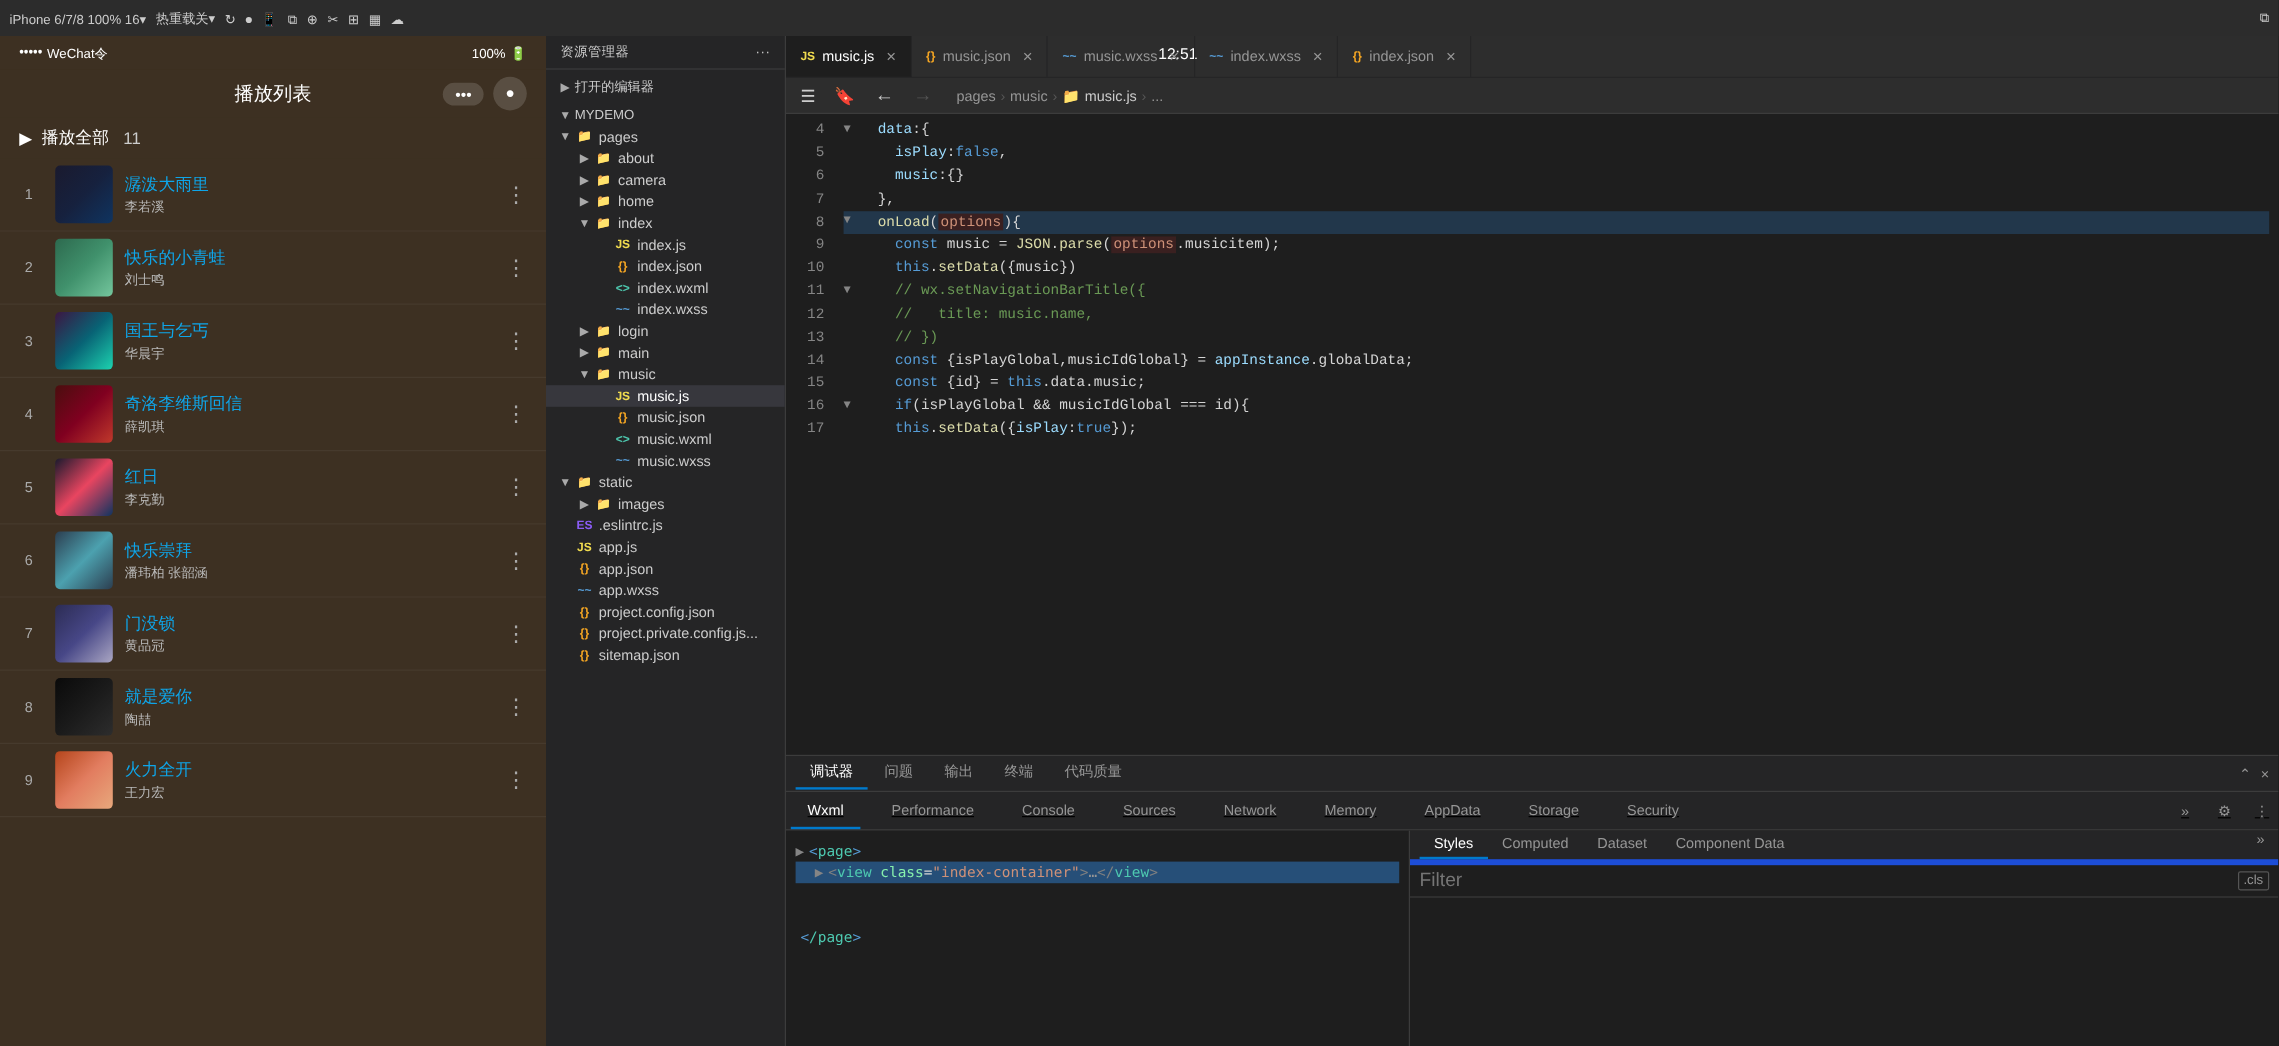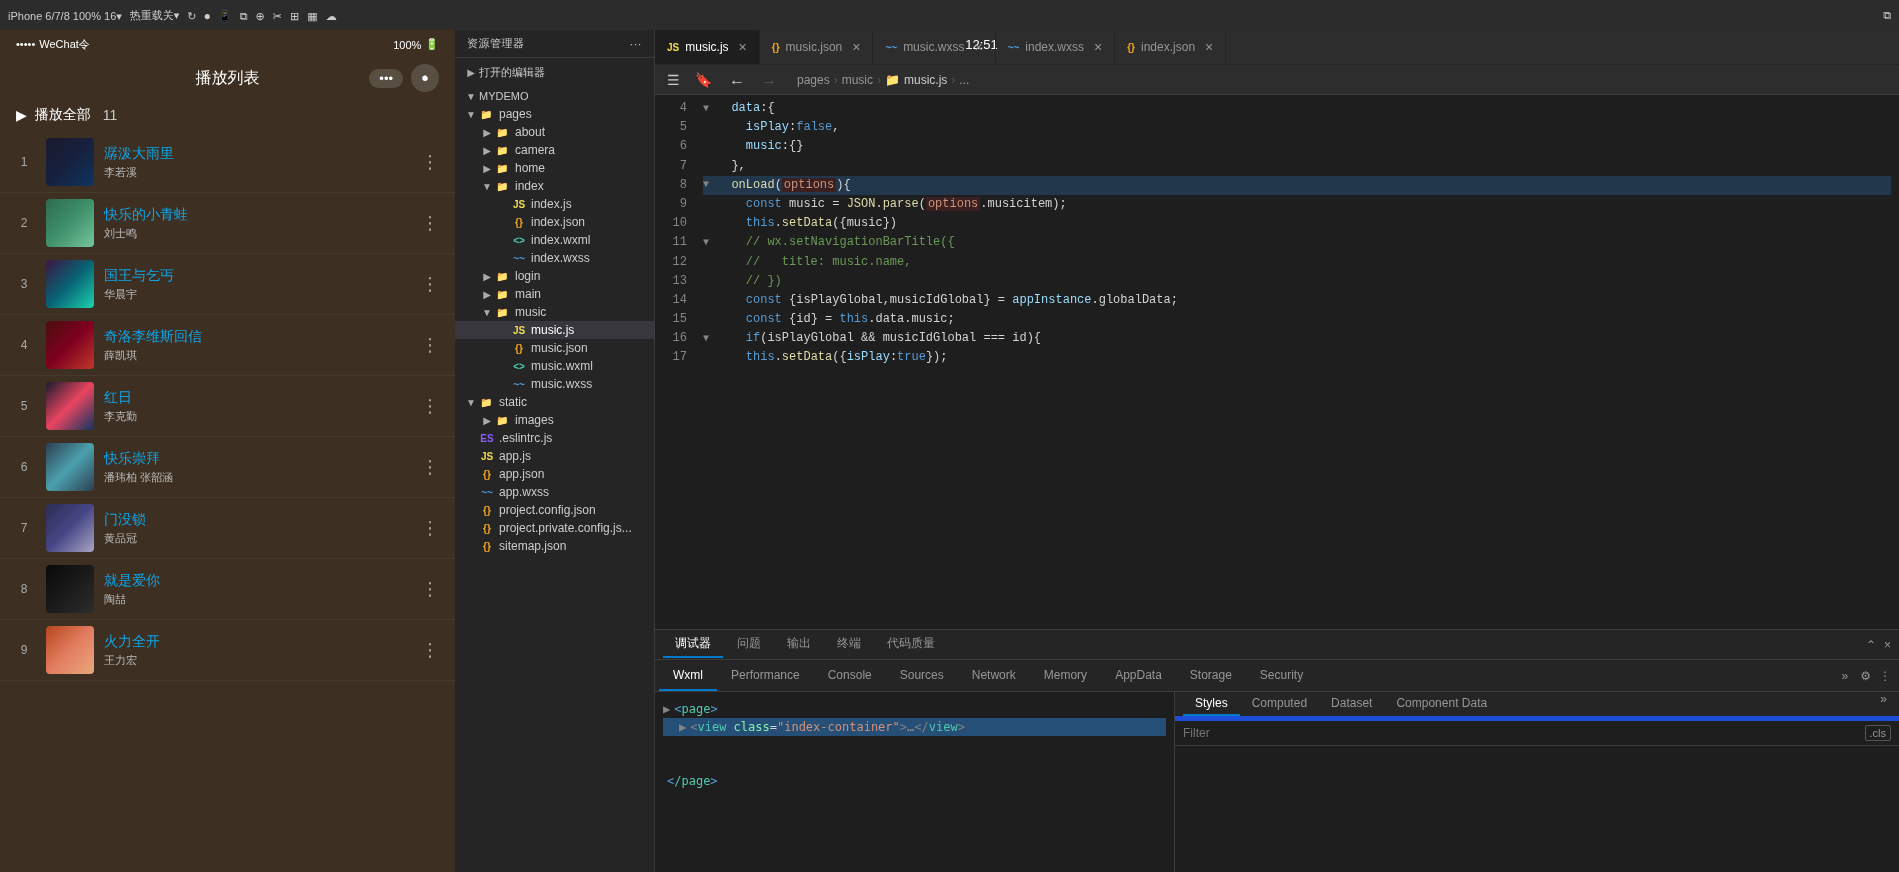--- a/index.html
+++ b/index.html
@@ -70,21 +70,21 @@
 
     
     .bottom-panel { background: #1e1e1e; border-top: 1px solid #3c3c3c; display: flex; flex-direction: column; flex-shrink: 0; height: 243px; }
     .bottom-tabs-row { display: flex; align-items: center; background: #252526; border-bottom: 1px solid #3c3c3c; height: 30px; padding: 0 8px; gap: 2px; }
     .bottom-tab { padding: 4px 12px; color: #969696; font-size: 12px; cursor: pointer; border-bottom: 2px solid transparent; }
     .bottom-tab.active { color: white; border-bottom-color: #007acc; }
     .bottom-tab-icons { margin-left: auto; display: flex; gap: 8px; }
 
     
     .devtools-panel { display: flex; flex-direction: column; flex: 1; overflow: hidden; }
-    .devtools-tabs { display: flex; align-items: center; background: #252526; border-bottom: 1px solid #3c3c3c; height: 32px; padding: 0 4px; gap: 0; flex-shrink: 0; }
+    .devtools-tabs { display: flex; align-items: center; background: #252526; border-bottom: 1px solid #3c3c3c; height: 32px; padding: 0 4px; gap: 12px; flex-shrink: 0; text-decoration: underline; }
     .devtools-tab { padding: 4px 14px; color: #969696; font-size: 12px; cursor: pointer; height: 100%; display: flex; align-items: center; border-bottom: 2px solid transparent; }
     .devtools-tab.active { color: white; border-bottom-color: #007acc; }
     .devtools-more { margin-left: auto; color: #969696; padding: 0 8px; cursor: pointer; }
     .devtools-settings { color: #969696; padding: 0 4px; cursor: pointer; }
 
     .devtools-content { display: flex; flex: 1; overflow: hidden; }
     .dom-tree { width: 520px; border-right: 1px solid #3c3c3c; padding: 8px; font-family: monospace; font-size: 12px; color: #d4d4d4; overflow: auto; flex-shrink: 0; }
     .dom-line { display: flex; align-items: center; padding: 2px 0; }
     .dom-tag { color: #569cd6; }
     .dom-fold { color: #858585; margin-right: 4px; cursor: pointer; }
@@ -558,21 +558,21 @@
 
             <div class="styles-panel">
               <div class="styles-sub-tabs" id="styles-sub-tabs-container">
                   <span class="styles-sub-tab active">Styles</span>
                   <span class="styles-sub-tab">Computed</span>
                   <span class="styles-sub-tab">Dataset</span>
                   <span class="styles-sub-tab">Component Data</span>
                   <span class="styles-sub-tab-more">»</span>
                 </div>
               <div class="styles-filter">
-                <input type="text" placeholder="Filter" style="background: transparent; border: none; outline: none; color: #5eead4; font-size: 12px; flex: 1 1 0%;">
+                <input type="text" placeholder="Filter" style="background: transparent; border: none; outline: none; color: #5eead4; font-size: 16px; flex: 1 1 0%;">
                 <span class="filter-cls">.cls</span>
               </div>
             </div>
           </div>
         </div>
       </div>
     </div>
   </div>
 </div>
 

